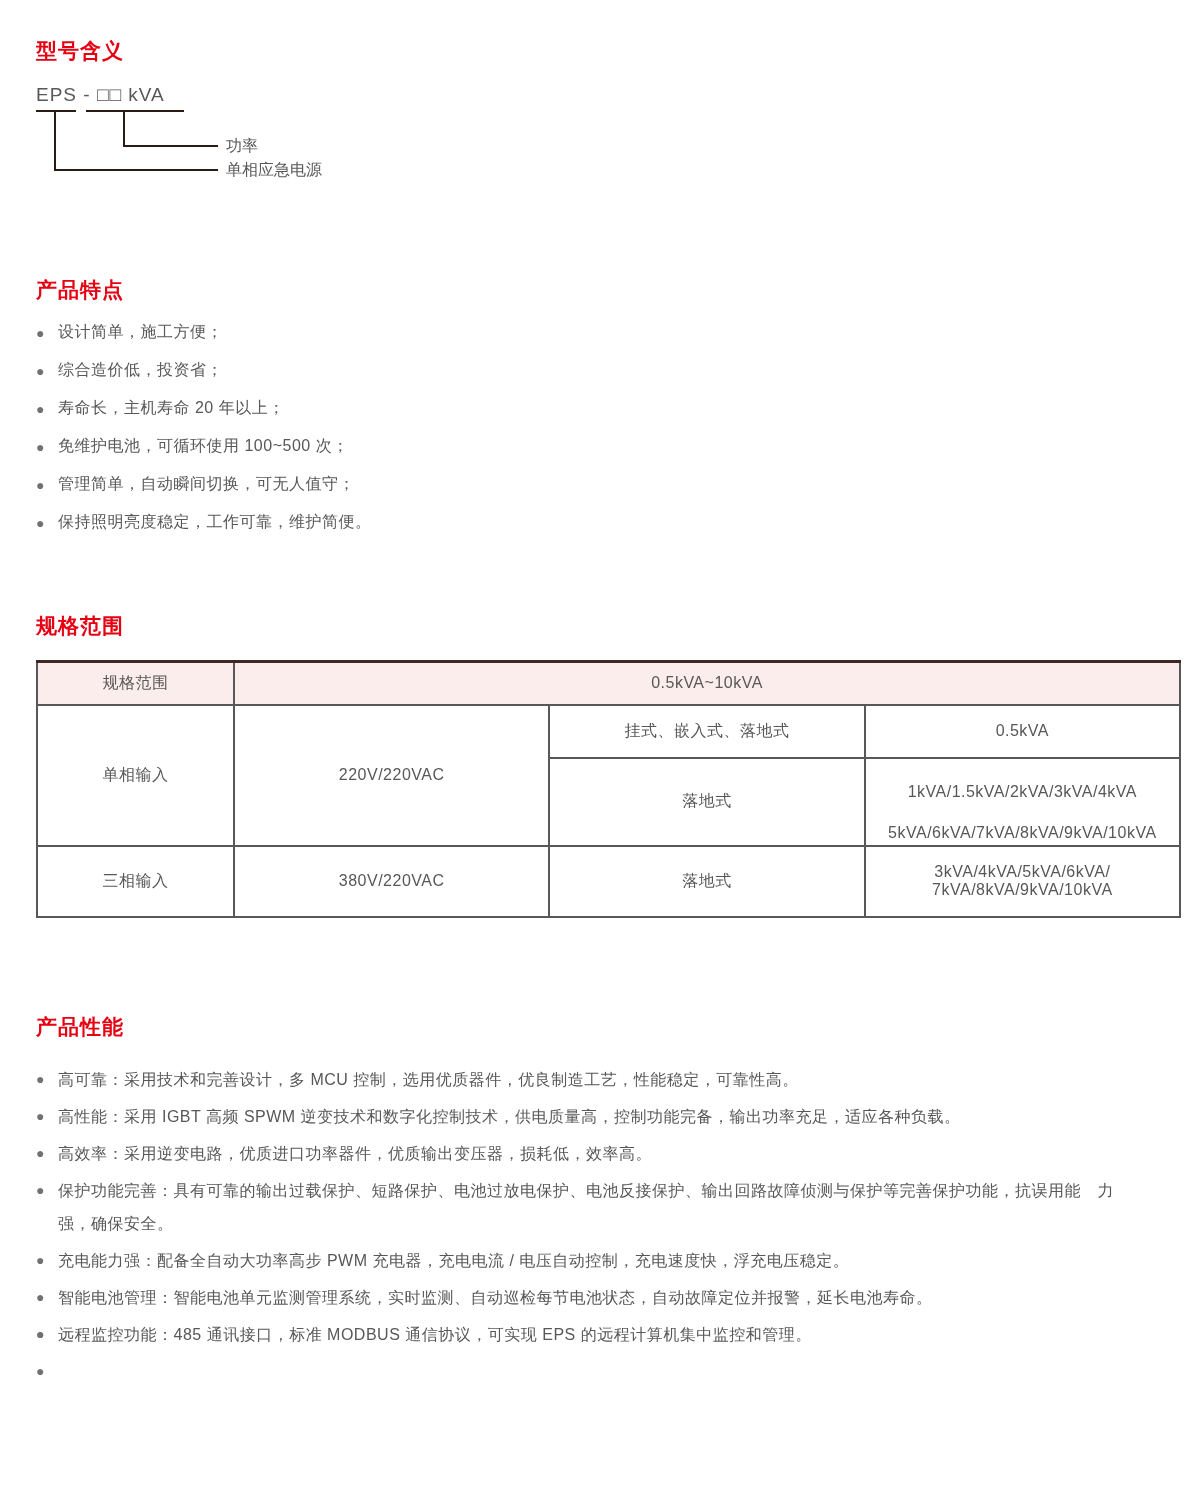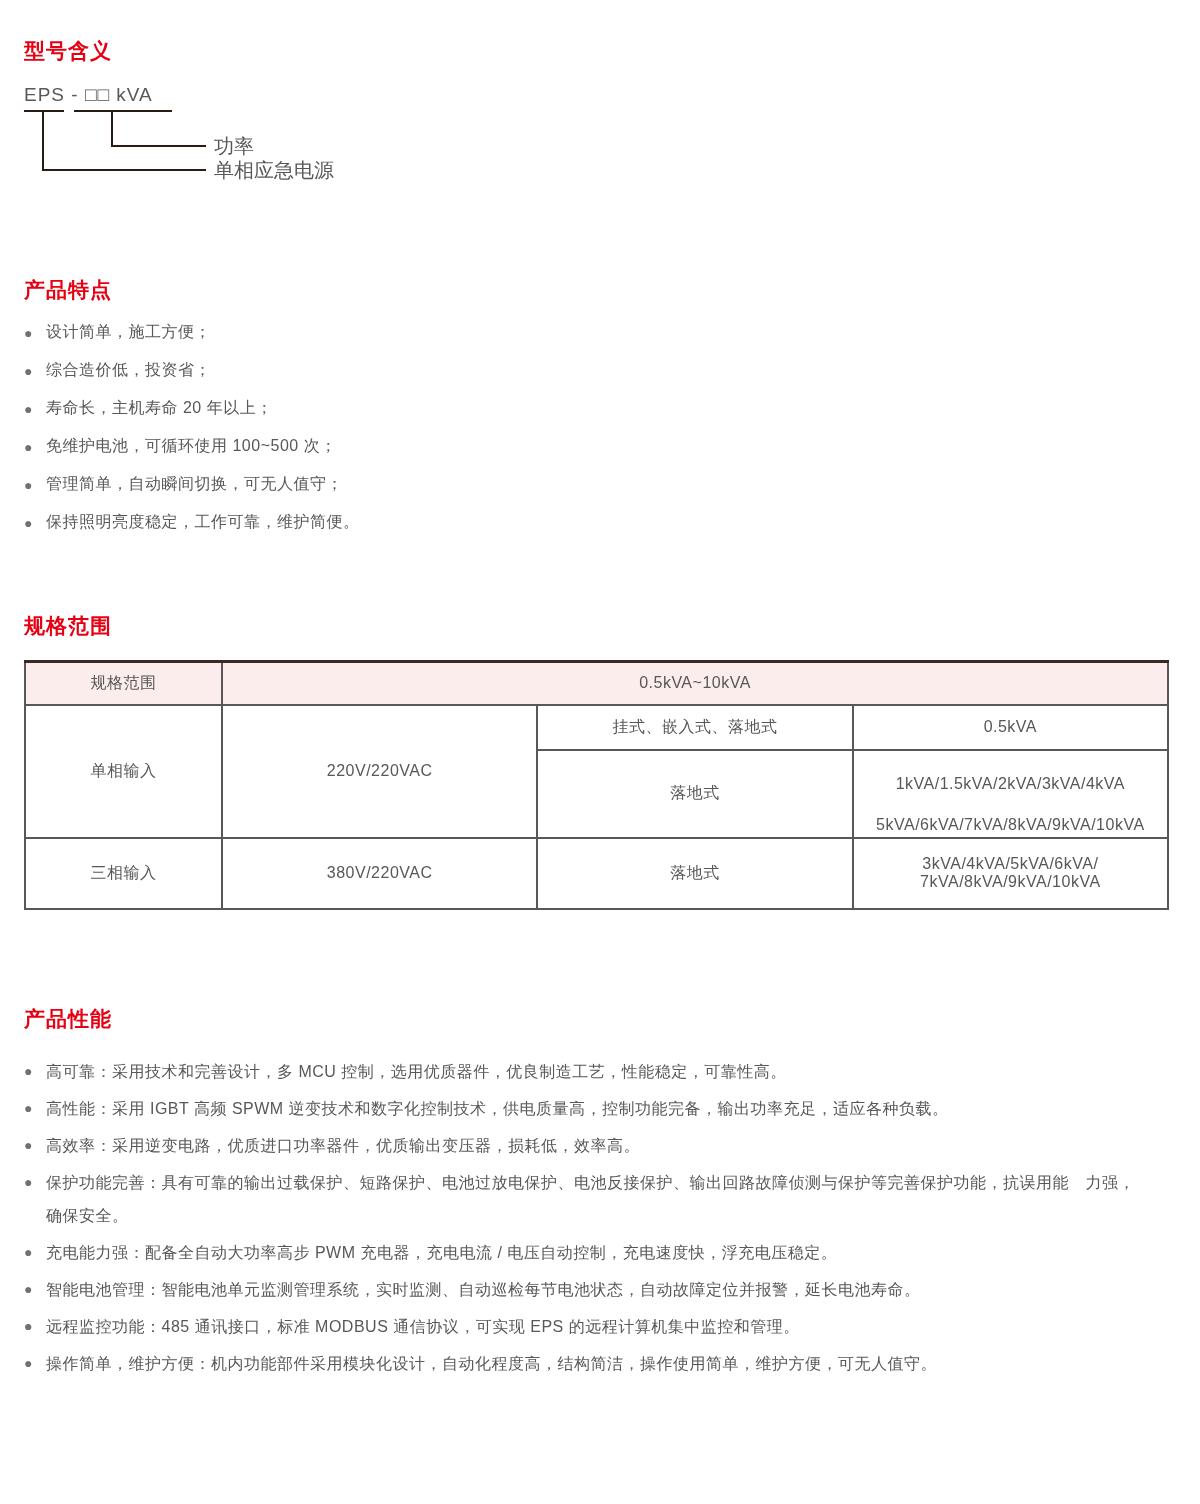--- a/index.html
+++ b/index.html
@@ -10,21 +10,21 @@
     --border:#595757;
     --pink:#faedeb;
   }
   *{box-sizing:border-box;}
   html,body{margin:0;padding:0;}
   body{
     width:1200px;height:1504px;background:#ffffff;
     font-family:"Liberation Sans","DejaVu Sans",sans-serif;
     color:var(--gray);
   }
-  .page{width:1200px;height:1504px;padding:0 24px;overflow:hidden;}
+  .page{width:1200px;height:1504px;padding:0 36px;overflow:hidden;}
 
   .sec-title{
     margin:0;font-size:21px;line-height:26px;font-weight:bold;color:var(--red);
     letter-spacing:1px;
   }
   #model-title{padding-top:38px;}
 
   
   .diagram{position:relative;height:120px;margin-top:20px;}
   .diagram .code{
@@ -32,21 +32,21 @@
     letter-spacing:1px;
   }
   .dline{position:absolute;background:var(--line);}
   .ul-eps{left:0;top:26px;width:40px;height:2px;}
   .ul-kva{left:50px;top:26px;width:98px;height:2px;}
   .v-single{left:18px;top:27px;width:2px;height:60px;}
   .v-power{left:87px;top:27px;width:2px;height:36px;}
   .h-power{left:87px;top:61px;width:95px;height:2px;}
   .h-single{left:18px;top:85px;width:164px;height:2px;}
   .dlabel{
-    position:absolute;left:190px;font-size:20px;line-height:18px;color:var(--gray);
+    position:absolute;left:190px;font-size:16px;line-height:18px;color:var(--gray);
     white-space:nowrap;
   }
   .lbl-power{top:53px;}
   .lbl-single{top:77px;}
 
   
   #features-title{margin-top:73px;}
   ul.bullets{margin:0;padding:0;list-style:none;}
   ul.features{margin-top:20px;}
   ul.features li{
@@ -65,21 +65,21 @@
   }
   table.spec td{
     border:2px solid var(--border);text-align:center;vertical-align:middle;
     letter-spacing:0.5px;padding:2px 6px;
   }
   table.spec tr.hdr td{
     background:var(--pink);height:43px;border-top:3px solid #3b2a24;
   }
   td.left{text-align:left;padding-left:20px;}
   .col1{width:197px;}.col2{width:222px;}.col3{width:272px;}.col4{width:454px;}
-  tr.r-sub1 td{height:45px;margin-left:29px;}
+  tr.r-sub1 td{height:53px;margin-left:29px;}
   tr.r-sub2 td{height:57px;}
   tr.r-three td{height:71px;}
   .two-line span{display:block;line-height:21px;margin-top:20px;}
 
   
   #perf-title{margin-top:96px;}
   ul.perf{margin-top:23px;}
   ul.perf li{
     position:relative;padding-left:22px;padding-right:34px;
     font-size:16px;line-height:33px;margin-bottom:4px;letter-spacing:0.5px;
@@ -150,16 +150,16 @@
 
   <ul class="bullets perf">
       <li><span class="dot">●</span><span>高可靠：采用技术和完善设计，多 MCU 控制，选用优质器件，优良制造工艺，性能稳定，可靠性高。</span></li>
       <li><span class="dot">●</span><span>高性能：采用 IGBT 高频 SPWM 逆变技术和数字化控制技术，供电质量高，控制功能完备，输出功率充足，适应各种负载。</span></li>
       <li><span class="dot">●</span><span>高效率：采用逆变电路，优质进口功率器件，优质输出变压器，损耗低，效率高。</span></li>
       <li><span class="dot">●</span><span>保护功能完善：具有可靠的输出过载保护、短路保护、电池过放电保护、电池反接保护、输出回路故障侦测与保护等完善保护功能，抗误用能　力强，确保安全。</span></li>
       <li><span class="dot">●</span><span>充电能力强：配备全自动大功率高步 PWM 充电器，充电电流 / 电压自动控制，充电速度快，浮充电压稳定。</span></li>
       <li><span class="dot">●</span><span>智能电池管理：智能电池单元监测管理系统，实时监测、自动巡检每节电池状态，自动故障定位并报警，延长电池寿命。</span></li>
       <li><span class="dot">●</span></li>
       <li><span class="dot">●</span><span>远程监控功能：485 通讯接口，标准 MODBUS 通信协议，可实现 EPS 的远程计算机集中监控和管理。</span></li>
-      <li><span class="dot">●</span><span>操作简单，维护方便：机内功能部件采用模块化设计，自动化程度高，结构简洁，操作使用简单，维护方便，可无人值守。</span></li>
+      <li><span class="dot">●</span></li>
     </ul>
 
 </div>
 
 </body></html>

